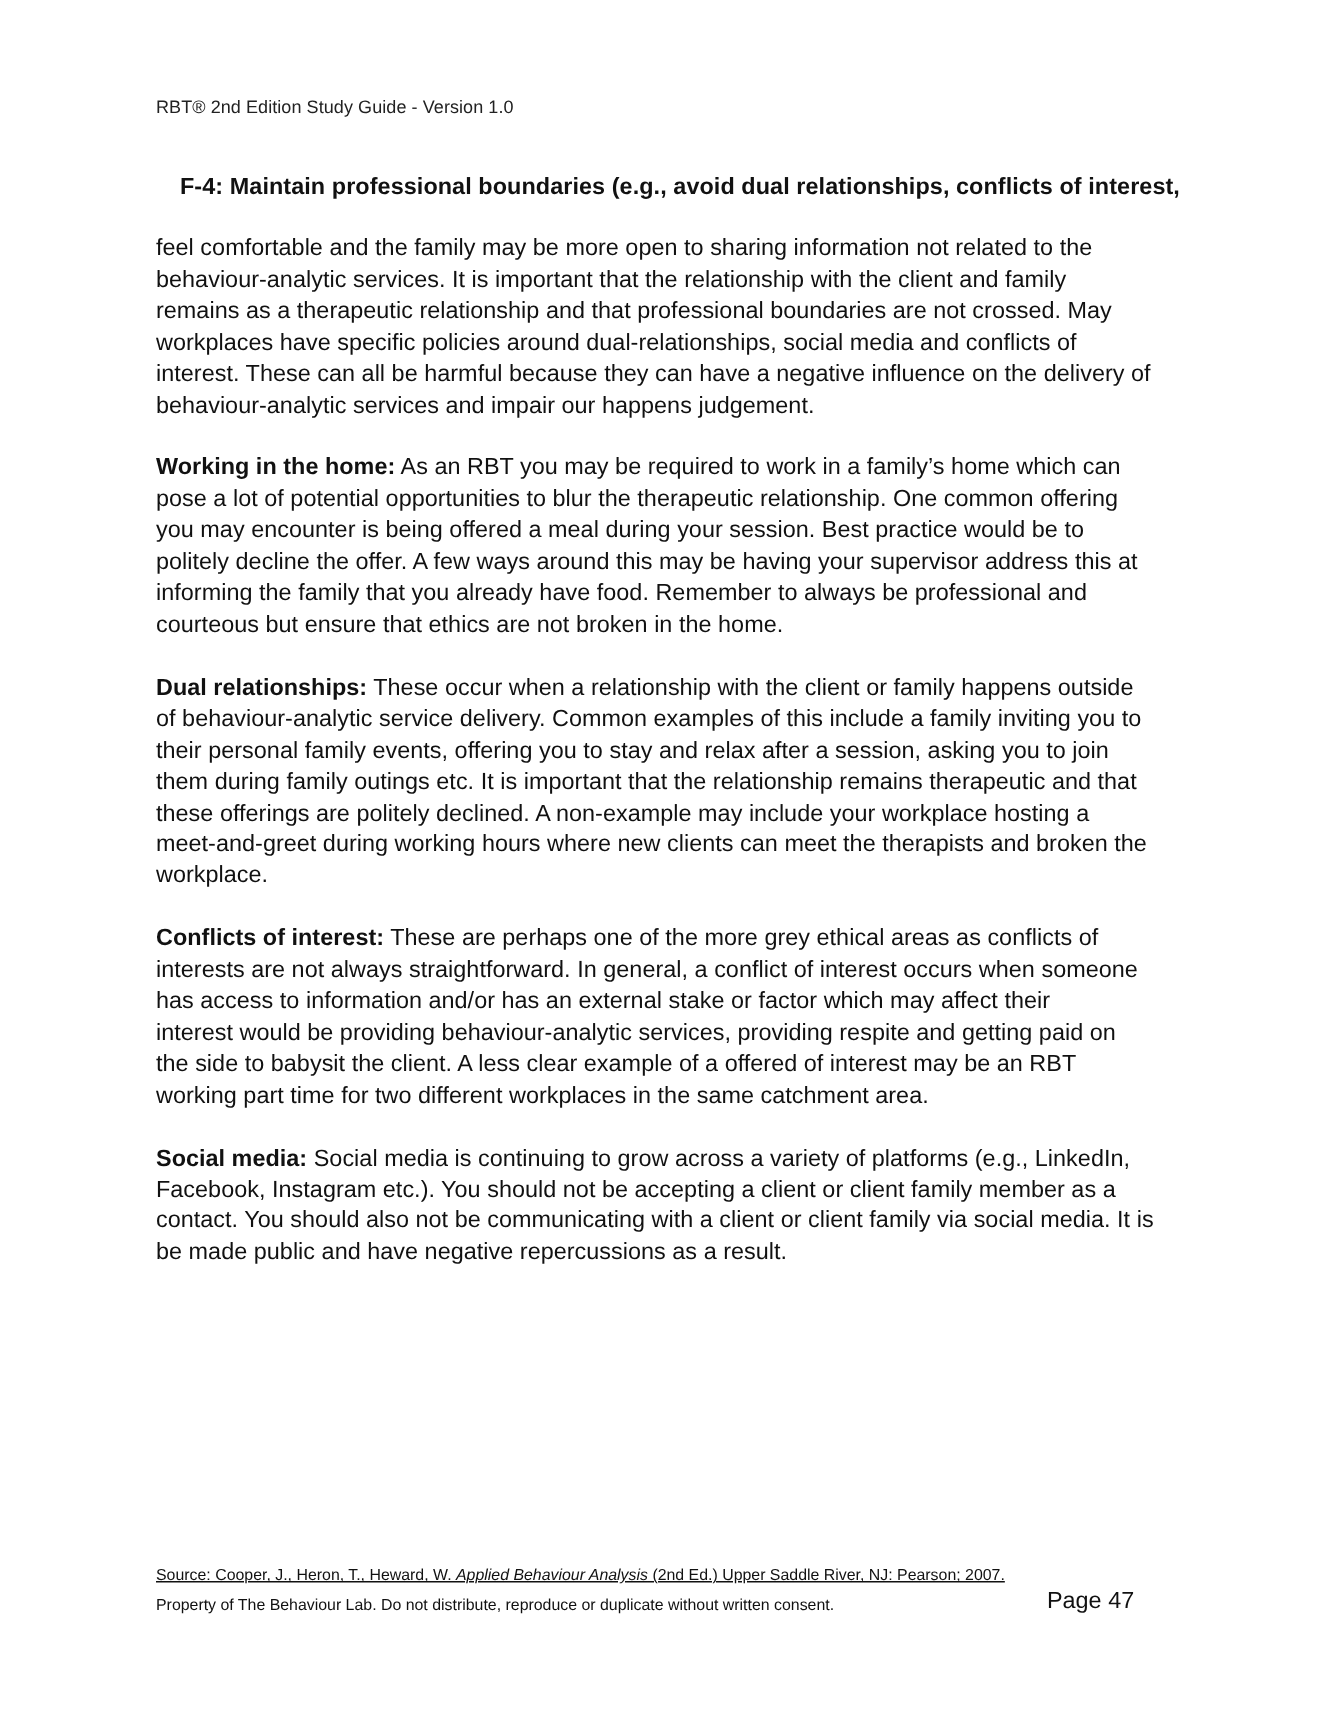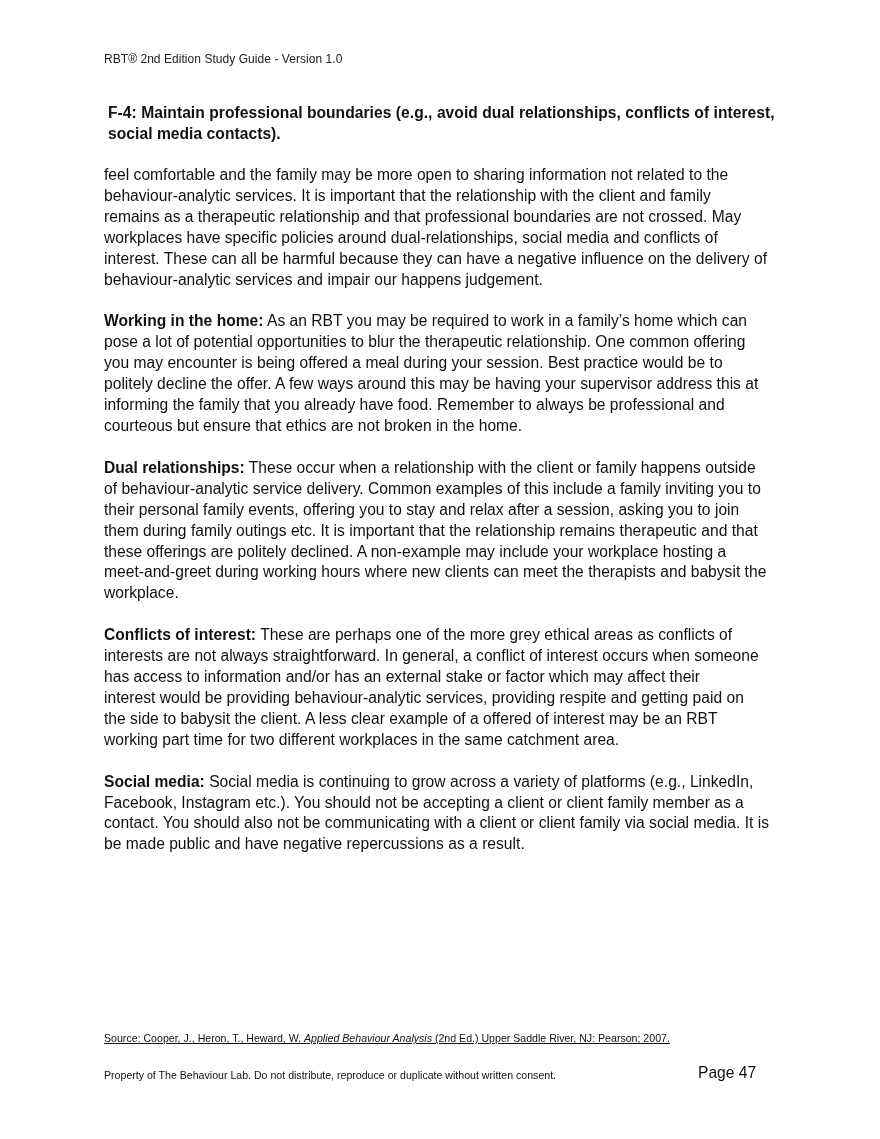--- a/index.html
+++ b/index.html
@@ -10,21 +10,21 @@
     body {
       width: 880px;
       height: 1139px;
       position: relative;
       overflow: hidden;
       font-family: "Liberation Sans", sans-serif;
       color: #111111;
     }
     .page {
       position: absolute;
-      left: 0; top: 0;
+      left: 0; top: 12px;
       width: 880px;
       height: 968px;
     }
     .running-header {
       position: absolute;
       left: 104px;
       top: 52px;
       font-size: 12px;
       color: #222;
       letter-spacing: 0.05px;
@@ -32,21 +32,21 @@
     .content {
       position: absolute;
       left: 104px;
       top: 102px;
       width: 676px;
     }
     .section-title {
       font-weight: bold;
       font-size: 15.6px;
       line-height: 21px;
-      margin: 0 0 21px 4px;
+      margin: 0 0 21px 16px;
       letter-spacing: 0.05px;
     }
     .para {
       font-size: 15.6px;
       line-height: 20.9px;
       margin: 0 0 21px 0;
       letter-spacing: 0.02px;
     }
     .para .lead {
       font-weight: bold;
@@ -61,21 +61,21 @@
       color: #111;
       text-decoration: underline;
     }
     .footer .source {
       display: block;
       line-height: 16px;
     }
     .footer .source em { font-style: italic; }
     .footer .bottom-row {
       position: relative;
-      margin-top: 20px;
+      margin-top: 3px;
       height: 18px;
     }
     .footer .property {
       position: absolute;
       left: 0;
       top: 3px;
     }
     .footer .page-number {
       position: absolute;
       left: 594px;
@@ -87,21 +87,20 @@
 <body>
 
 <div class="page">
 
   <div class="running-header">RBT® 2nd Edition Study Guide - Version 1.0</div>
 
   <div class="content">
 
     <div class="section-title">
       <span class="line">F-4: Maintain professional boundaries (e.g., avoid dual relationships, conflicts of interest,</span>
-      <span class="line">social media contacts).</span>
     </div>
 
     <div class="para">
       <span class="line">feel comfortable and the family may be more open to sharing information not related to the</span>
       <span class="line">behaviour-analytic services. It is important that the relationship with the client and family</span>
       <span class="line">remains as a therapeutic relationship and that professional boundaries are not crossed. May</span>
       <span class="line">workplaces have specific policies around dual-relationships, social media and conflicts of</span>
       <span class="line">interest. These can all be harmful because they can have a negative influence on the delivery of</span>
       <span class="line">behaviour-analytic services and impair our happens judgement.</span>
     </div>
@@ -114,21 +113,21 @@
       <span class="line">informing the family that you already have food. Remember to always be professional and</span>
       <span class="line">courteous but ensure that ethics are not broken in the home.</span>
     </div>
 
     <div class="para">
       <span class="line"><span class="lead">Dual relationships:</span><span> These occur when a relationship with the client or family happens outside</span></span>
       <span class="line">of behaviour-analytic service delivery. Common examples of this include a family inviting you to</span>
       <span class="line">their personal family events, offering you to stay and relax after a session, asking you to join</span>
       <span class="line">them during family outings etc. It is important that the relationship remains therapeutic and that</span>
       <span class="line">these offerings are politely declined. A non-example may include your workplace hosting a</span>
-      <span class="line">meet-and-greet during working hours where new clients can meet the therapists and babysit the</span>
+      <span class="line">meet-and-greet during working hours where new clients can meet the therapists and broken the</span>
       <span class="line">workplace.</span>
     </div>
 
     <div class="para">
       <span class="line"><span class="lead">Conflicts of interest:</span><span> These are perhaps one of the more grey ethical areas as conflicts of</span></span>
       <span class="line">interests are not always straightforward. In general, a conflict of interest occurs when someone</span>
       <span class="line">has access to information and/or has an external stake or factor which may affect their</span>
       <span class="line">interest would be providing behaviour-analytic services, providing respite and getting paid on</span>
       <span class="line">the side to babysit the client. A less clear example  of a offered of interest may be an RBT</span>
       <span class="line">working part time for two different workplaces in the same catchment area.</span>

